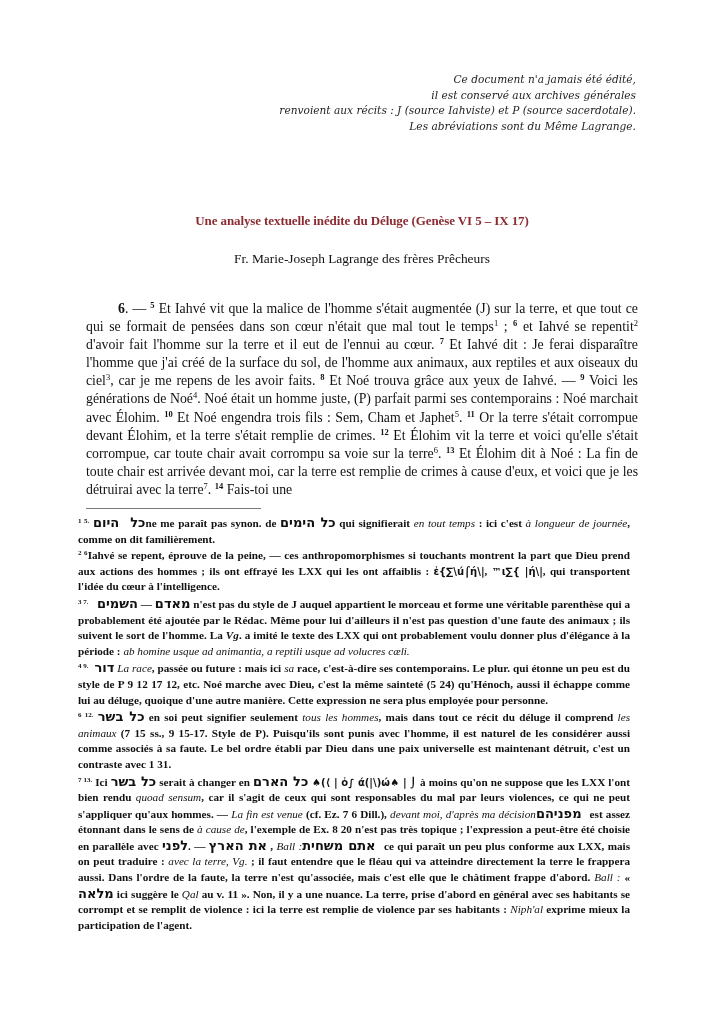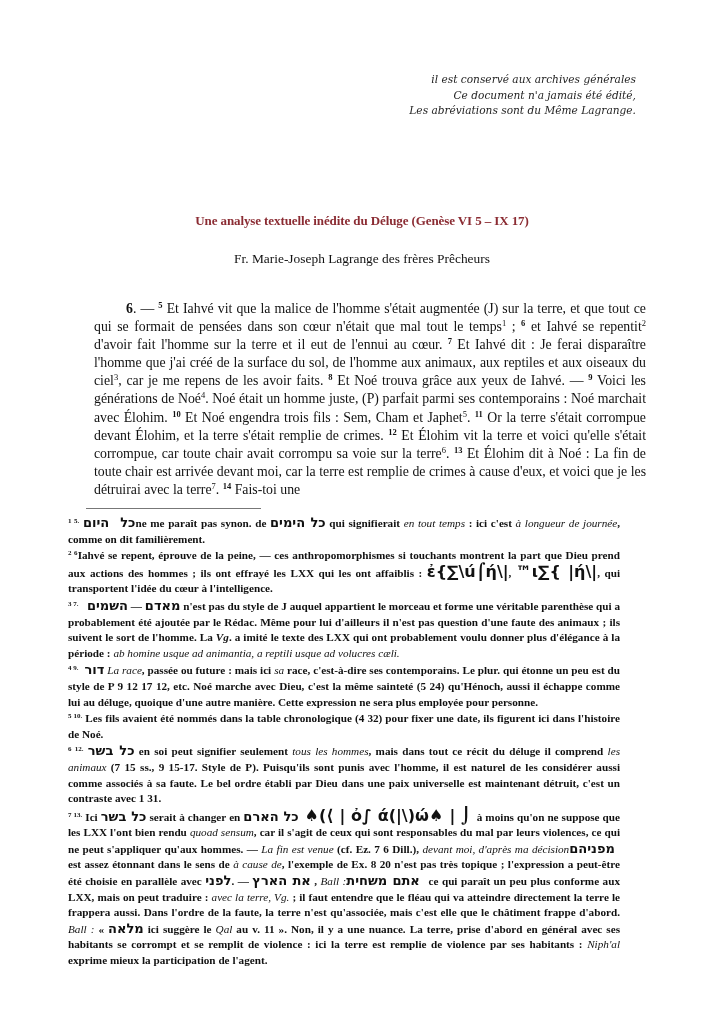--- a/index.html
+++ b/index.html
@@ -8,43 +8,44 @@
   .page { position: absolute; left: 0; top: 0; width: 724px; height: 1024px; }
   .note { position: absolute; right: 88px; top: 72px; text-align: right;
           font-family: "DejaVu Serif", serif; font-style: italic; font-size: 10.6px;
           line-height: 15.6px; color: #222; }
   .note div { white-space: nowrap; }
   .title { position: absolute; left: 0; right: 0; top: 213px; text-align: center;
            font-weight: bold; font-size: 13px; color: #8b2c33; letter-spacing: -0.1px; }
   .author { position: absolute; left: 0; right: 0; top: 251px; text-align: center;
             font-size: 13.4px; color: #111; }
   .body { position: absolute; left: 86px; width: 552px; top: 300px;
-          font-size: 13.8px; line-height: 18.1px; text-align: justify; color: #111; margin-left: 8px; }
+          font-size: 13.8px; line-height: 18.1px; text-align: justify; color: #111; }
   .body p { margin: 0; text-indent: 32px; }
   sup { font-size: 8.5px; vertical-align: 5px; line-height: 0; }
   .vn { font-weight: bold; }
   .rule { position: absolute; left: 86px; top: 508px; width: 175px; height: 0;
           border-top: 1.3px solid #777; }
-  .notes { position: absolute; left: 68px; width: 552px; top: 515px;
+  .notes { position: absolute; left: 78px; width: 552px; top: 515px;
            font-size: 11.2px; line-height: 15.6px; text-align: justify; color: #111; }
   .fn { margin: 0 0 1px 0; }
   .fn .mk { font-size: 7px; vertical-align: 4px; line-height: 0; font-weight: bold; }
   .heb { font-family: "DejaVu Sans", sans-serif; font-size: 13px; direction: rtl; unicode-bidi: isolate; }
-  .grk { font-family: "DejaVu Sans", sans-serif; font-size: 16px; }
+  .grk { font-family: "DejaVu Sans", sans-serif; font-size: 10px; }
   em, .it { font-style: italic; }
   .b { font-weight: bold; }
 </style>
 </head>
 <body>
 
 <div class="page">
 
   <div class="note">
+    <div>Ce  document n'a jamais été édité,</div>
     <div>il est conservé aux archives générales</div>
-    <div>Ce  document n'a jamais été édité,</div>
+    <div>renvoient aux récits : J (source Iahviste) et P (source sacerdotale).</div>
     <div>Les abréviations sont du Même Lagrange.</div>
   </div>
 
   <div class="title">Une analyse textuelle inédite du Déluge (Genèse VI 5 – IX 17)</div>
   <div class="author">Fr. Marie-Joseph Lagrange des frères Prêcheurs</div>
 
   <div class="body">
     <p><span class="b">6</span><span>. — </span><sup class="vn">5</sup><span> Et Iahvé vit que la malice de l'homme s'était augmentée (J) sur la terre, et que tout ce qui se formait de pensées dans son cœur n'était que mal tout le temps</span><sup>1</sup><span> ; </span><sup class="vn">6</sup><span> et Iahvé se repentit</span><sup>2</sup><span> d'avoir fait l'homme sur la terre et il eut de l'ennui au cœur. </span><sup class="vn">7</sup><span> Et Iahvé dit : Je ferai disparaître l'homme que j'ai créé de la surface du sol, de l'homme aux animaux, aux reptiles et aux oiseaux du ciel</span><sup>3</sup><span>, car je me repens de les avoir faits. </span><sup class="vn">8</sup><span> Et Noé trouva grâce aux yeux de Iahvé. — </span><sup class="vn">9</sup><span> Voici les générations de Noé</span><sup>4</sup><span>. Noé était un homme juste, (P) parfait parmi ses contemporains : Noé marchait avec Élohim. </span><sup class="vn">10</sup><span> Et Noé engendra trois fils : Sem, Cham et Japhet</span><sup>5</sup><span>. </span><sup class="vn">11</sup><span> Or la terre s'était corrompue devant Élohim, et la terre s'était remplie de crimes. </span><sup class="vn">12</sup><span> Et Élohim vit la terre et voici qu'elle s'était corrompue, car toute chair avait corrompu sa voie sur la terre</span><sup>6</sup><span>. </span><sup class="vn">13</sup><span> Et Élohim dit à Noé : La fin de toute chair est arrivée devant moi, car la terre est remplie de crimes à cause d'eux, et voici que je les détruirai avec la terre</span><sup>7</sup><span>. </span><sup class="vn">14</sup><span> Fais-toi une</span></p>
   </div>
 
@@ -53,20 +54,19 @@
   <div class="notes">
 
     <div class="fn b"><span class="mk">1 5.</span> <span class="heb">היום</span>&nbsp;&nbsp;&nbsp;<span class="heb">כל</span><span>ne me paraît pas synon. de </span><span class="heb">כל הימים</span><span>  qui signifierait </span><em style="font-weight:normal">en tout temps</em><span> : ici c'est </span><em style="font-weight:normal">à longueur de journée</em><span>, comme on dit familièrement.</span></div>
 
     <div class="fn b"><span class="mk">2 6</span><span>Iahvé se repent, éprouve de la peine, — ces anthropomorphismes si touchants montrent la part que Dieu prend aux actions des hommes ; ils ont effrayé les LXX qui les ont affaiblis : </span><span class="grk">ἐ{∑\ú⌠ή\|</span><span>, </span><span class="grk">™ι∑{ |ή\|</span><span>, qui transportent l'idée du cœur à l'intelligence.</span></div>
 
     <div class="fn b"><span class="mk">3 7.</span>&nbsp;&nbsp;&nbsp;<span class="heb">השמים</span><span> — </span><span class="heb">מאדם</span><span> n'est pas du style de J auquel appartient le morceau et forme une véritable parenthèse qui a probablement été ajoutée par le Rédac. Même pour lui d'ailleurs il n'est pas question d'une faute des animaux ; ils suivent le sort de l'homme. La </span><em>Vg</em><span>. a imité le texte des LXX qui ont probablement voulu donner plus d'élégance à la période : </span><em style="font-weight:normal">ab homine usque ad animantia, a reptili usque ad volucres cæli.</em></div>
 
     <div class="fn b"><span class="mk">4 9.</span>&nbsp;&nbsp;<span class="heb">דור</span><em style="font-weight:normal"> La race</em><span>, passée ou future : mais ici </span><em style="font-weight:normal">sa</em><span> race, c'est-à-dire ses contemporains. Le plur. qui étonne un peu est du style de P 9 12 17 12, etc. Noé marche avec Dieu, c'est la même sainteté (5 24) qu'Hénoch, aussi il échappe comme lui au déluge, quoique d'une autre manière. Cette expression ne sera plus employée pour personne.</span></div>
 
-    <div class="fn b"><span class="mk">5 10.</span><span> Les fils avaient été nommés dans la table chronologique (4 32) pour fixer une date, ils figurent ici dans l'histoire de Noé.</span></div>
 
     <div class="fn b"><span class="mk">6 12.</span> <span class="heb">כל בשר</span><span> en soi peut signifier seulement </span><em style="font-weight:normal">tous les hommes</em><span>, mais dans tout ce récit du déluge il comprend </span><em style="font-weight:normal">les animaux</em><span> (7 15 ss., 9 15-17. Style de P). Puisqu'ils sont punis avec l'homme, il est naturel de les considérer aussi comme associés à sa faute. Le bel ordre établi par Dieu dans une paix universelle est maintenant détruit, c'est un contraste avec 1 31.</span></div>
 
     <div class="fn b"><span class="mk">7 13.</span><span> Ici </span><span class="heb">כל בשר</span><span> serait à changer en </span><span class="heb">כל הארם</span><span class="grk"> ♠(⟨ | ὀ∫ ά(|\)ώ♠ | ⌡ </span><span> à moins qu'on ne suppose que les LXX l'ont bien rendu </span><em style="font-weight:normal">quoad sensum</em><span>, car il s'agit de ceux qui sont responsables du mal par leurs violences, ce qui ne peut s'appliquer qu'aux hommes. — </span><em style="font-weight:normal">La fin est venue</em><span> (cf. Ez. 7 6 Dill.), </span><em style="font-weight:normal">devant moi, d'après ma décision</em><span class="heb"> מפניהם</span><span> est assez étonnant dans le sens de </span><em style="font-weight:normal">à cause de</em><span>, l'exemple de Ex. 8 20 n'est pas très topique ; l'expression a peut-être été choisie en parallèle avec </span><span class="heb">לפני</span><span>. — </span><span class="heb">את הארץ</span><span> , </span><em style="font-weight:normal">Ball :</em><span class="heb"> אתם משחית</span><span>  ce qui paraît un peu plus conforme aux LXX, mais on peut traduire : </span><em style="font-weight:normal">avec la terre, Vg.</em><span> ; il faut entendre que le fléau qui va atteindre directement la terre le frappera aussi. Dans l'ordre de la faute, la terre n'est qu'associée, mais c'est elle que le châtiment frappe d'abord. </span><em style="font-weight:normal">Ball :</em><span> « </span><span class="heb">מלאה</span><span> ici suggère le </span><em style="font-weight:normal">Qal</em><span> au v. 11 ». Non, il y a une nuance. La terre, prise d'abord en général avec ses habitants se corrompt et se remplit de violence : ici la terre est remplie de violence par ses habitants : </span><em style="font-weight:normal">Niph'al</em><span> exprime mieux la participation de l'agent.</span></div>
 
   </div>
 </div>
 
 </body></html>

